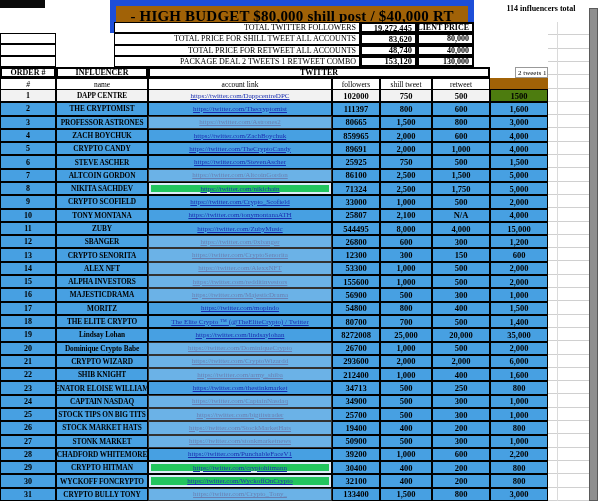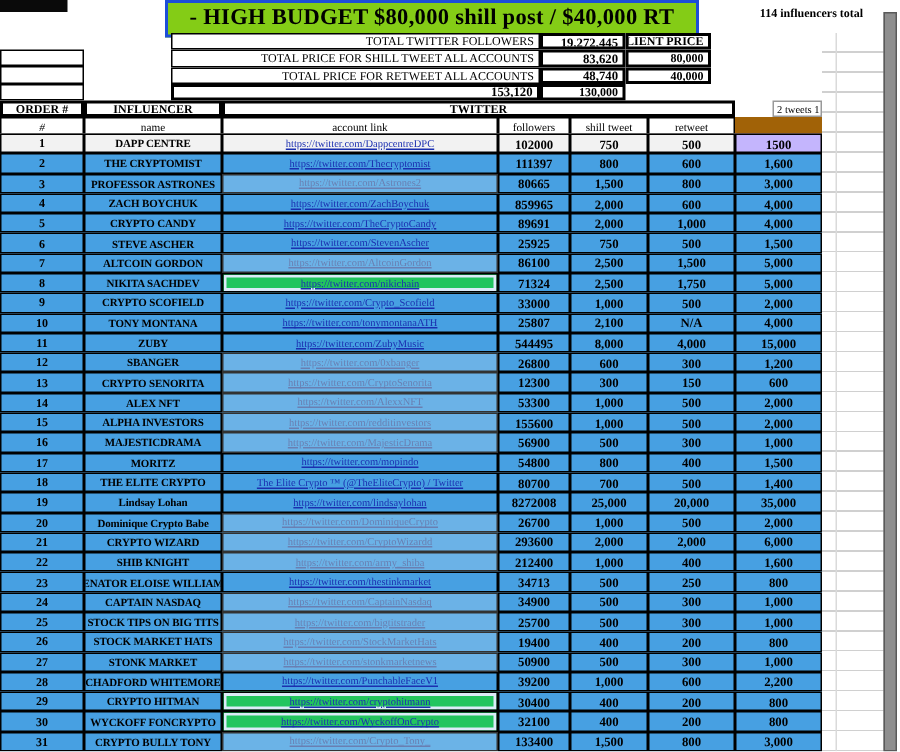--- a/index.html
+++ b/index.html
@@ -6,21 +6,21 @@
   .sheet {
     position:relative; width:600px; height:501px; background:#ffffff;
     font-family:"Liberation Serif", serif; color:#000; overflow:hidden;
   }
   .abs { position:absolute; }
   .cell { display:flex; align-items:center; justify-content:center; box-sizing:border-box; overflow:hidden; white-space:nowrap; }
 
   
   .corner-chip { left:0; top:0; width:45px; height:8px; background:#0a0a0a; }
   .title-box {
-    left:110px; top:0; width:352px; height:21px; border:2px solid #1d4ed8; background:#84cc16;
+    left:110px; top:0; width:352px; height:21px; border:6px solid #1d4ed8; background:#a16207;
     display:flex; align-items:center; justify-content:center;
     font-size:15px; font-weight:600; letter-spacing:.2px;
   }
   .inf-total { left:486px; top:1px; width:110px; height:14px; font-size:8px; font-weight:bold;
     display:flex; align-items:center; justify-content:center; }
 
   
   .summary { left:114px; top:22px; width:360px; height:45px; display:grid;
     grid-template-rows:repeat(4,1fr); grid-template-columns:246px 57px 57px; }
   .summary .lbl { border:1px solid #000; font-size:8px; justify-content:flex-end; padding-right:3px; background:#fff; }
@@ -45,21 +45,21 @@
   .trow .c { border:1px solid #000; background:#47a0e2; box-sizing:border-box; display:flex;
     align-items:center; justify-content:center; overflow:hidden; white-space:nowrap; }
   .trow .num  { font-size:8px; font-weight:bold; }
   .trow .name { font-size:7.3px; font-weight:bold; letter-spacing:-.1px; }
   .trow .link { font-size:7px; color:#1b2fb0; text-decoration:underline; }
   .trow .link.faded { color:#44609f; opacity:.8; }
   .trow .link.selected { box-shadow:inset 0 0 0 2px #dcebf8; background:#22c55e; }
   .trow .n { font-size:8.5px; font-weight:bold; }
   .trow.first .c { background:#f2f2f2; }
   .trow.first .link { color:#1b2fb0; }
-  .trow.first .pkgc { background:#c4b5fd; }
+  .trow.first .pkgc { background:#4d7c0f; }
 
   
   .gutter { left:548px; top:22px; width:42px; height:479px;
     background:repeating-linear-gradient(to bottom,#ffffff 0px,#ffffff 12.3px,#d0d0d0 12.3px,#d0d0d0 13.3px); }
   .gutter-vline { left:557px; top:22px; width:1px; height:479px; background:#dadada; }
   .scrollbar { left:589px; top:8px; width:9px; height:493px; background:#8f8f8f;
     border:1px solid #5a5a5a; box-sizing:border-box; }
 </style>
 </head>
 <body>
@@ -78,20 +78,21 @@
     <div class="cell cli">CLIENT PRICE</div>
 
     <div class="cell lbl">TOTAL PRICE FOR SHILL TWEET ALL ACCOUNTS</div>
     <div class="cell val">83,620</div>
     <div class="cell cli">80,000</div>
 
     <div class="cell lbl">TOTAL PRICE FOR RETWEET ALL ACCOUNTS</div>
     <div class="cell val">48,740</div>
     <div class="cell cli">40,000</div>
 
+    <div class="cell lbl">PACKAGE DEAL 2 TWEETS 1 RETWEET COMBO</div>
     <div class="cell val">153,120</div>
     <div class="cell cli">130,000</div>
   </div>
 
   <div class="abs left-stubs">
     <div></div>
       <div></div>
       <div></div>
   </div>
 

